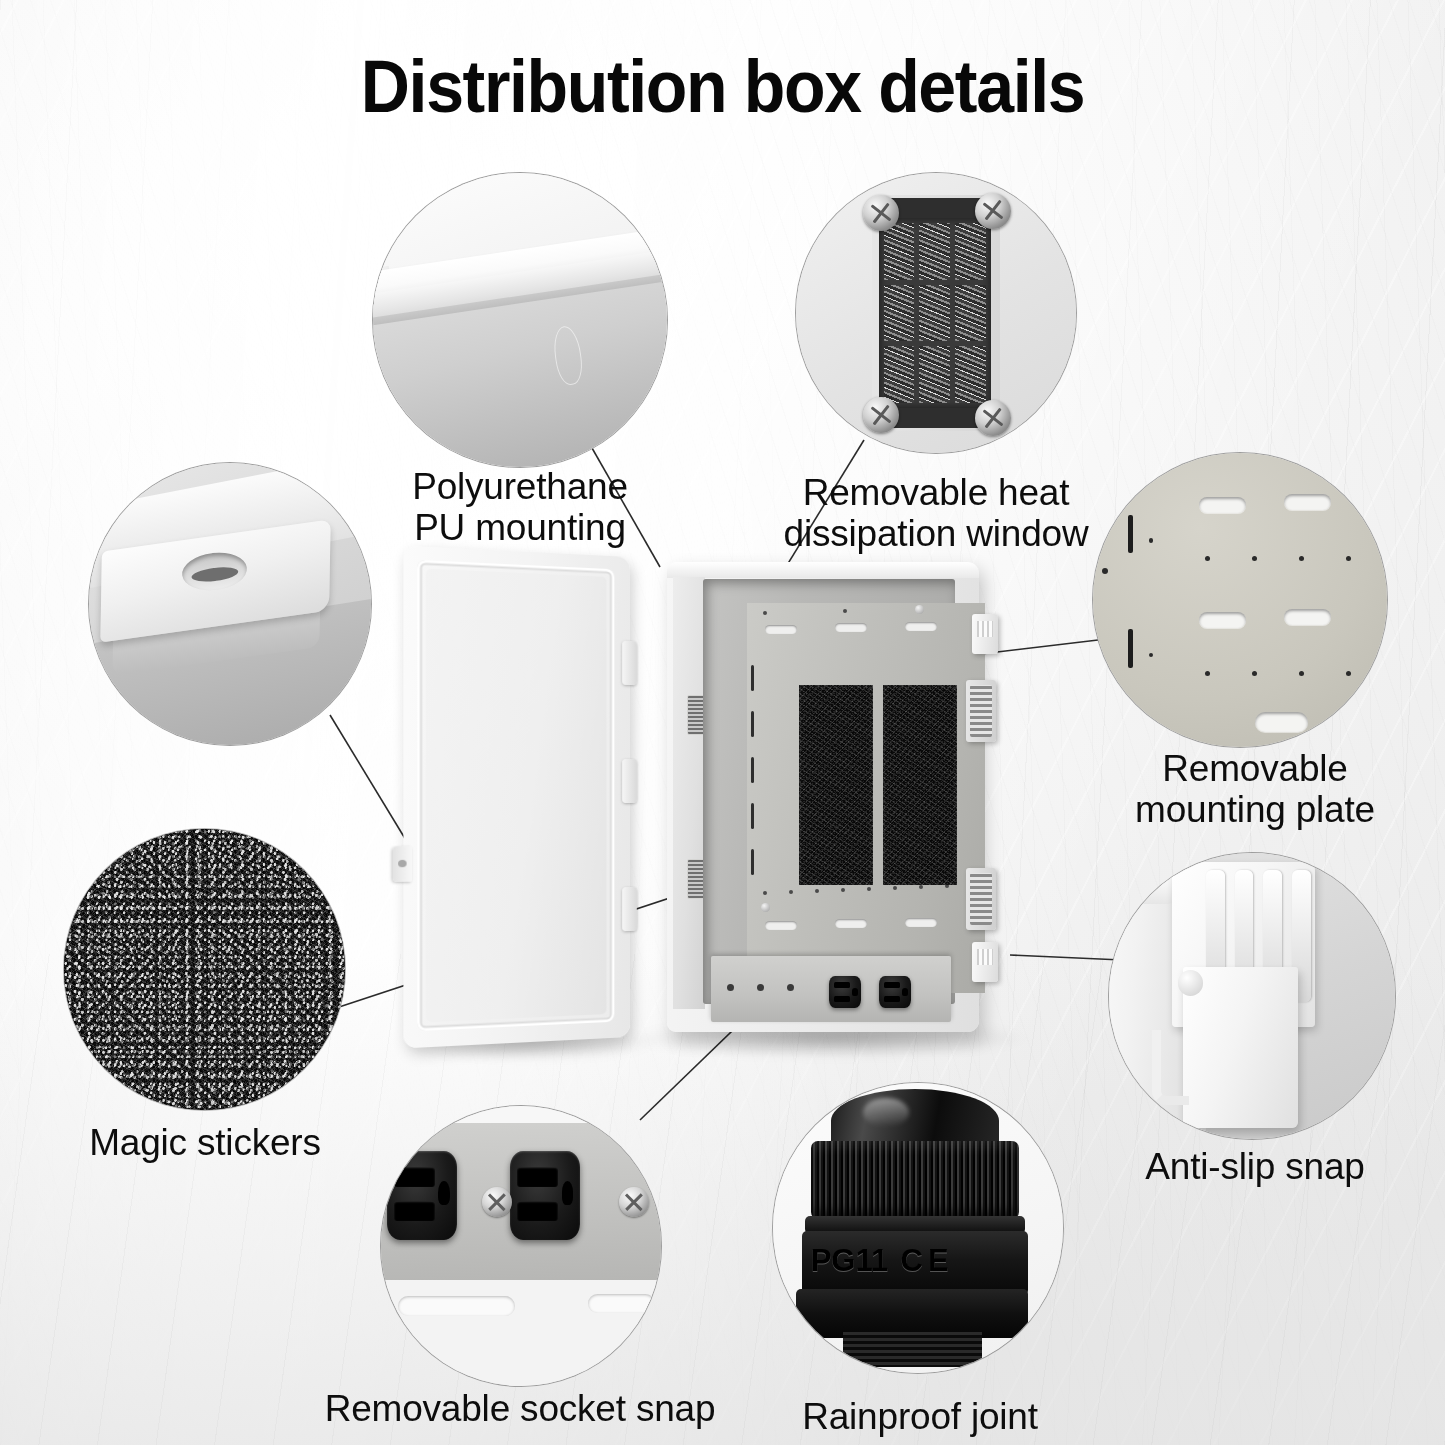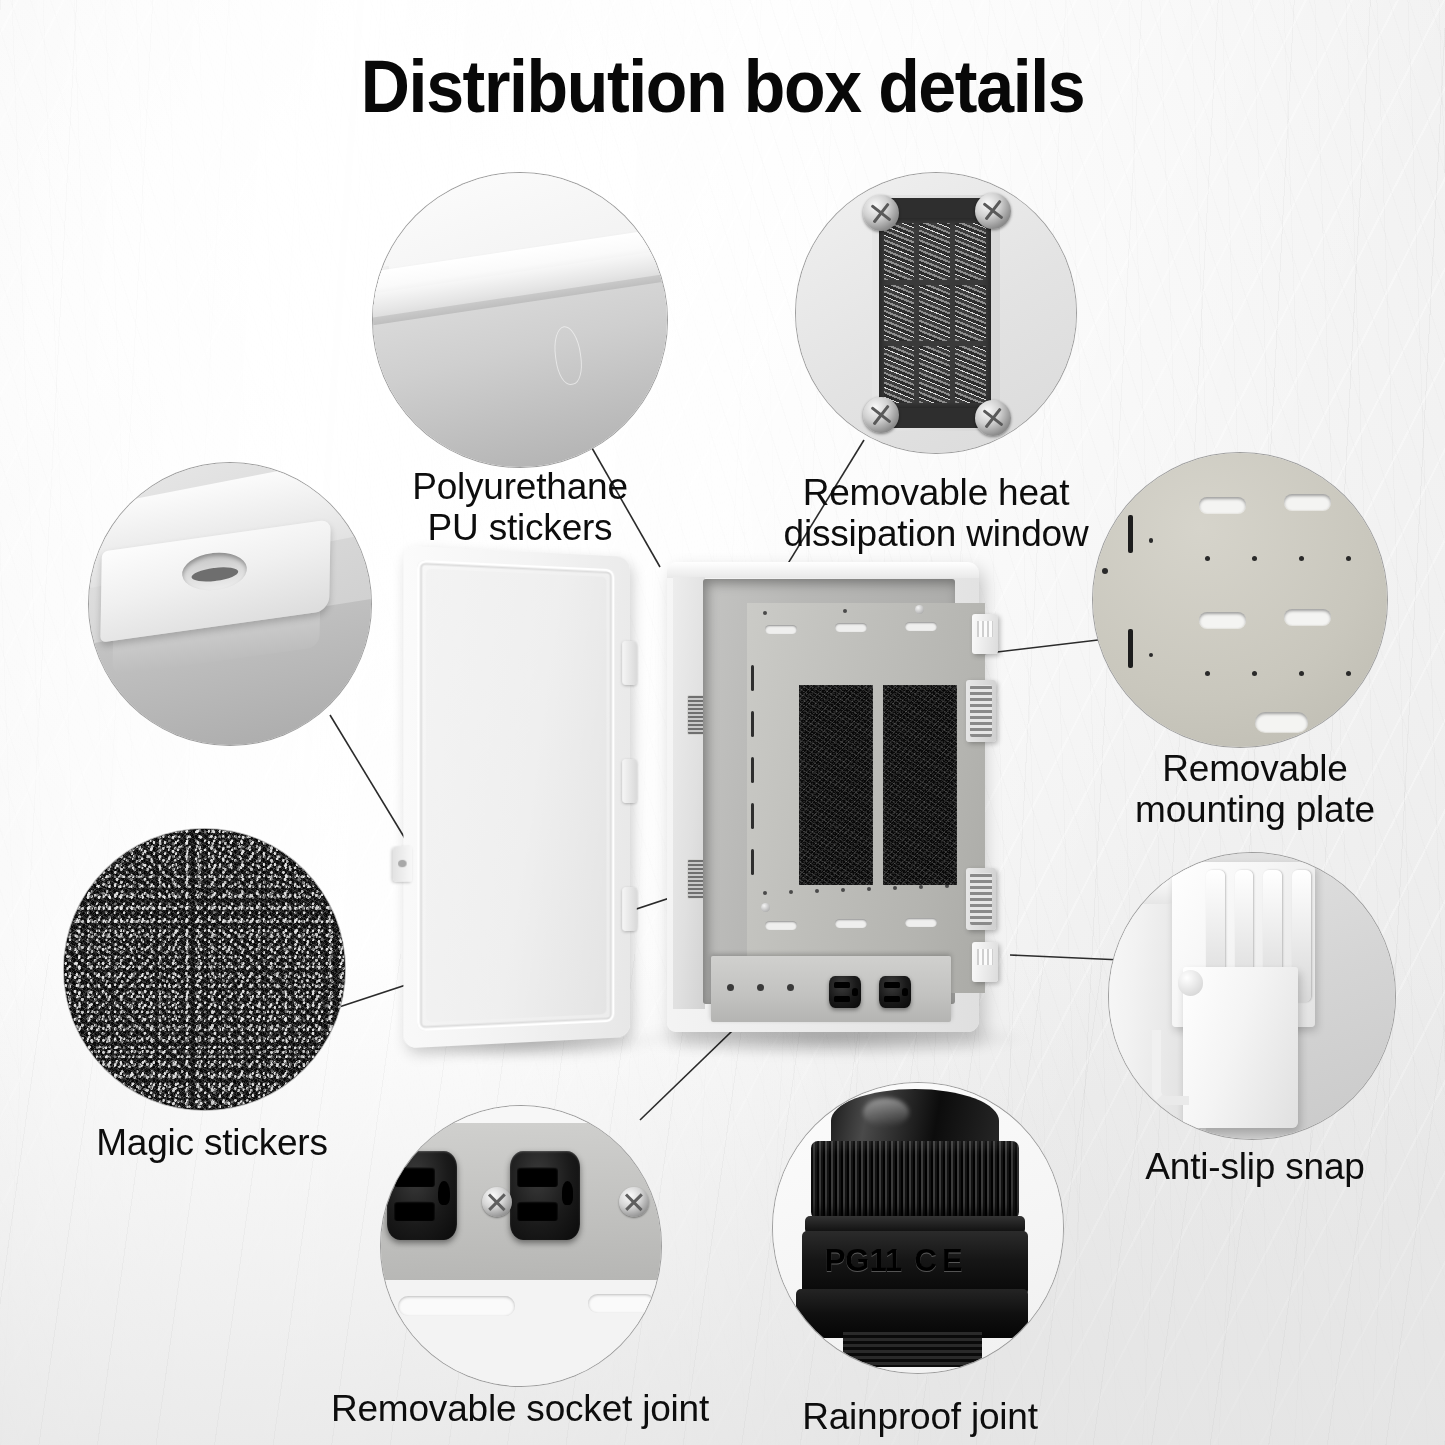--- a/index.html
+++ b/index.html
@@ -280,21 +280,20 @@
   }
   .cg-hex {
     position:absolute; left:10%; top:51%; width:78%; height:22%;
     background:linear-gradient(180deg,#2b2b2b 0%,#161616 45%,#080808 100%);
     border-radius:5px;
   }
   .cg-mark {
     position:absolute; color:#000; font-size:31px; font-weight:600;
     text-shadow:0 1px 0 rgba(255,255,255,.28);
     font-family:"Liberation Sans", sans-serif;
-    margin-left:14px;
   }
   .cg-hex2 {
     position:absolute; left:8%; top:71%; width:80%; height:17%;
     background:linear-gradient(180deg,#242424 0%,#101010 50%,#050505 100%);
     border-radius:5px;
   }
   .cg-thread {
     position:absolute; left:24%; top:86%; width:48%; height:12%;
     background:repeating-linear-gradient(180deg,#2a2a2a 0 3px,#0a0a0a 3px 6px);
     border-radius:0 0 8px 8px;
@@ -595,21 +594,21 @@
       <div class="pu-bg"></div>
       <div class="pu-left"></div>
       <div class="pu-lip"></div>
       <div class="pu-lip2"></div>
       <div class="pu-groove"></div>
       <div class="pu-face"></div>
       <div class="pu-emboss"></div>
     </div>
   </div>
   <div class="label" style="left:370px; top:466px; width:300px;">Polyurethane
-PU stickers</div>
+PU mounting</div>
 
   <div class="bubble" style="left:795px; top:172px; width:282px; height:282px;">
     <div class="inner">
       <div class="vent-bg"></div>
       <div class="vent-plate"></div>
       <div class="vent-darkstrip" style="top:9%;"></div>
       <div class="vent-darkstrip" style="top:84%;"></div>
       <div class="vent-slotwrap">
         <div class="vent-cell"></div>
           <div class="vent-cell"></div>
@@ -666,21 +665,21 @@
       <div class="lh-oval"></div>
     </div>
   </div>
 
   <div class="bubble" style="left:63px; top:828px; width:283px; height:283px; border-color:rgba(0,0,0,.25);">
     <div class="inner">
       <div class="velcro"></div>
       <div class="velcro-fuzz"></div>
     </div>
   </div>
-  <div class="label" style="left:62px; top:1122px; width:300px;">Magic stickers</div>
+  <div class="label" style="left:55px; top:1122px; width:300px;">Magic stickers</div>
 
   <div class="bubble" style="left:380px; top:1105px; width:282px; height:282px;">
     <div class="inner">
       <div class="sp-bg"></div>
       <div class="sp-plate"></div>
       <div class="outlet" style="left:2%; top:16%;">
         <div class="ol-slotA"></div>
           <div class="ol-slotB"></div>
           <div class="ol-gnd"></div>
       </div>
@@ -688,21 +687,21 @@
         <div class="ol-slotA"></div>
           <div class="ol-slotB"></div>
           <div class="ol-gnd"></div>
       </div>
       <div class="sp-screw" style="left:36%; top:29%;"></div>
       <div class="sp-screw" style="left:85%; top:29%;"></div>
       <div class="sp-lowerslot" style="left:6%; top:68%; width:42%; height:7%;"></div>
       <div class="sp-lowerslot" style="left:74%; top:67%; width:24%; height:7%;"></div>
     </div>
   </div>
-  <div class="label" style="left:275px; top:1388px; width:490px;">Removable socket joint</div>
+  <div class="label" style="left:275px; top:1388px; width:490px;">Removable socket snap</div>
 
   <div class="bubble" style="left:772px; top:1082px; width:292px; height:292px;">
     <div class="inner">
       <div class="cg-bg"></div>
       <div class="cg-dome"></div>
       <div class="cg-dome-hl"></div>
       <div class="cg-knurl"></div>
       <div class="cg-ring"></div>
       <div class="cg-hex"></div>
       <div class="cg-mark" style="left:13%; top:55%;">PG11</div>

